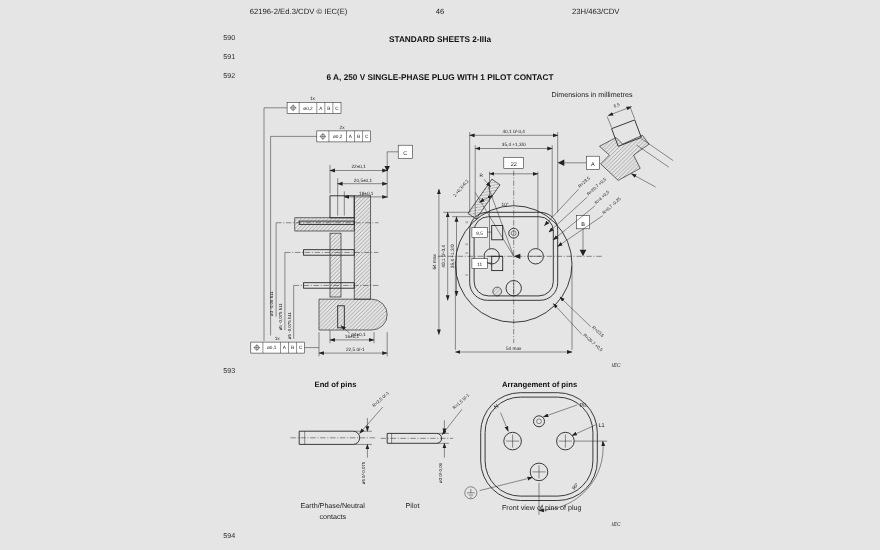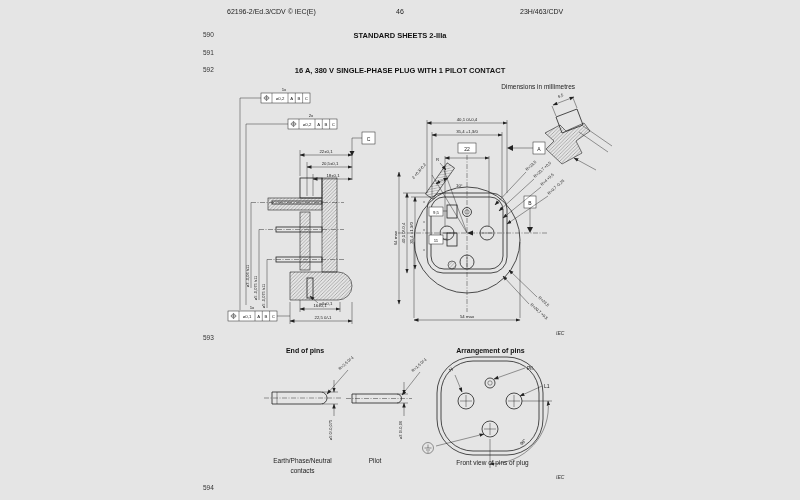--- a/index.html
+++ b/index.html
@@ -35,21 +35,21 @@
 
   <div class="abs ln" style="left:203px;top:31px;">590</div>
   <div class="abs ln" style="left:203px;top:49px;">591</div>
   <div class="abs ln" style="left:203px;top:66px;">592</div>
   <div class="abs ln" style="left:203px;top:334px;">593</div>
   <div class="abs ln" style="left:203px;top:484px;">594</div>
   <div class="abs iec" style="left:556px;top:330px;">IEC</div>
   <div class="abs iec" style="left:556px;top:474px;">IEC</div>
 
   <div class="abs title" style="left:200px;top:31px;width:400px;">STANDARD SHEETS 2-IIIa</div>
-  <div class="abs title" style="left:200px;top:66px;width:400px;">16 A, 380 V SINGLE-PHASE PLUG WITH 1 PILOT CONTACT</div>
+  <div class="abs title" style="left:200px;top:66px;width:400px;">6 A, 250 V SINGLE-PHASE PLUG WITH 1 PILOT CONTACT</div>
   <div class="abs note" style="left:420px;top:83px;width:155px;text-align:right;">Dimensions in millimetres</div>
 
   <div class="abs sechead" style="left:250px;top:347px;width:110px;">End of pins</div>
   <div class="abs sechead" style="left:433px;top:347px;width:115px;">Arrangement of pins</div>
   <div class="abs cap" style="left:240px;top:457px;width:125px;">Earth/Phase/Neutral</div>
   <div class="abs cap" style="left:240px;top:467px;width:125px;">contacts</div>
   <div class="abs cap" style="left:350px;top:457px;width:50px;">Pilot</div>
   <div class="abs cap" style="left:425px;top:459px;width:135px;">Front view of pins of plug</div>
 
   <svg width="800" height="500" viewBox="0 0 800 500">

